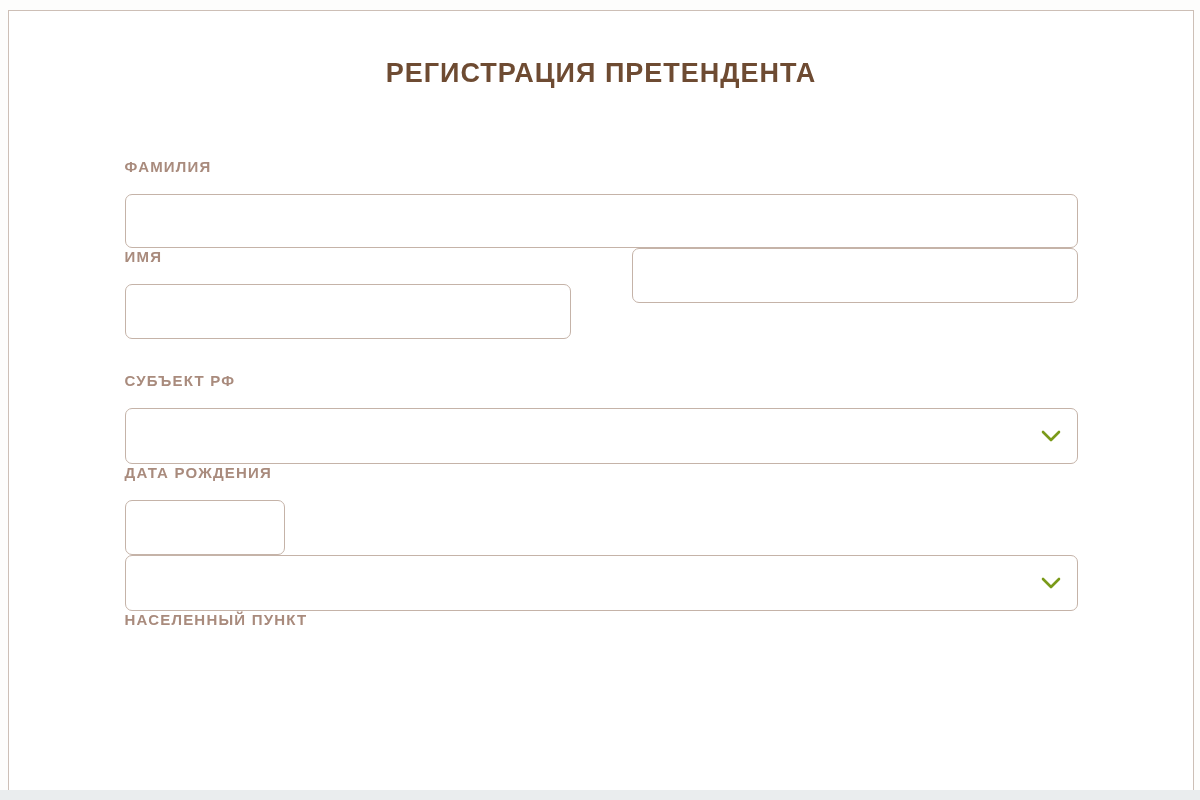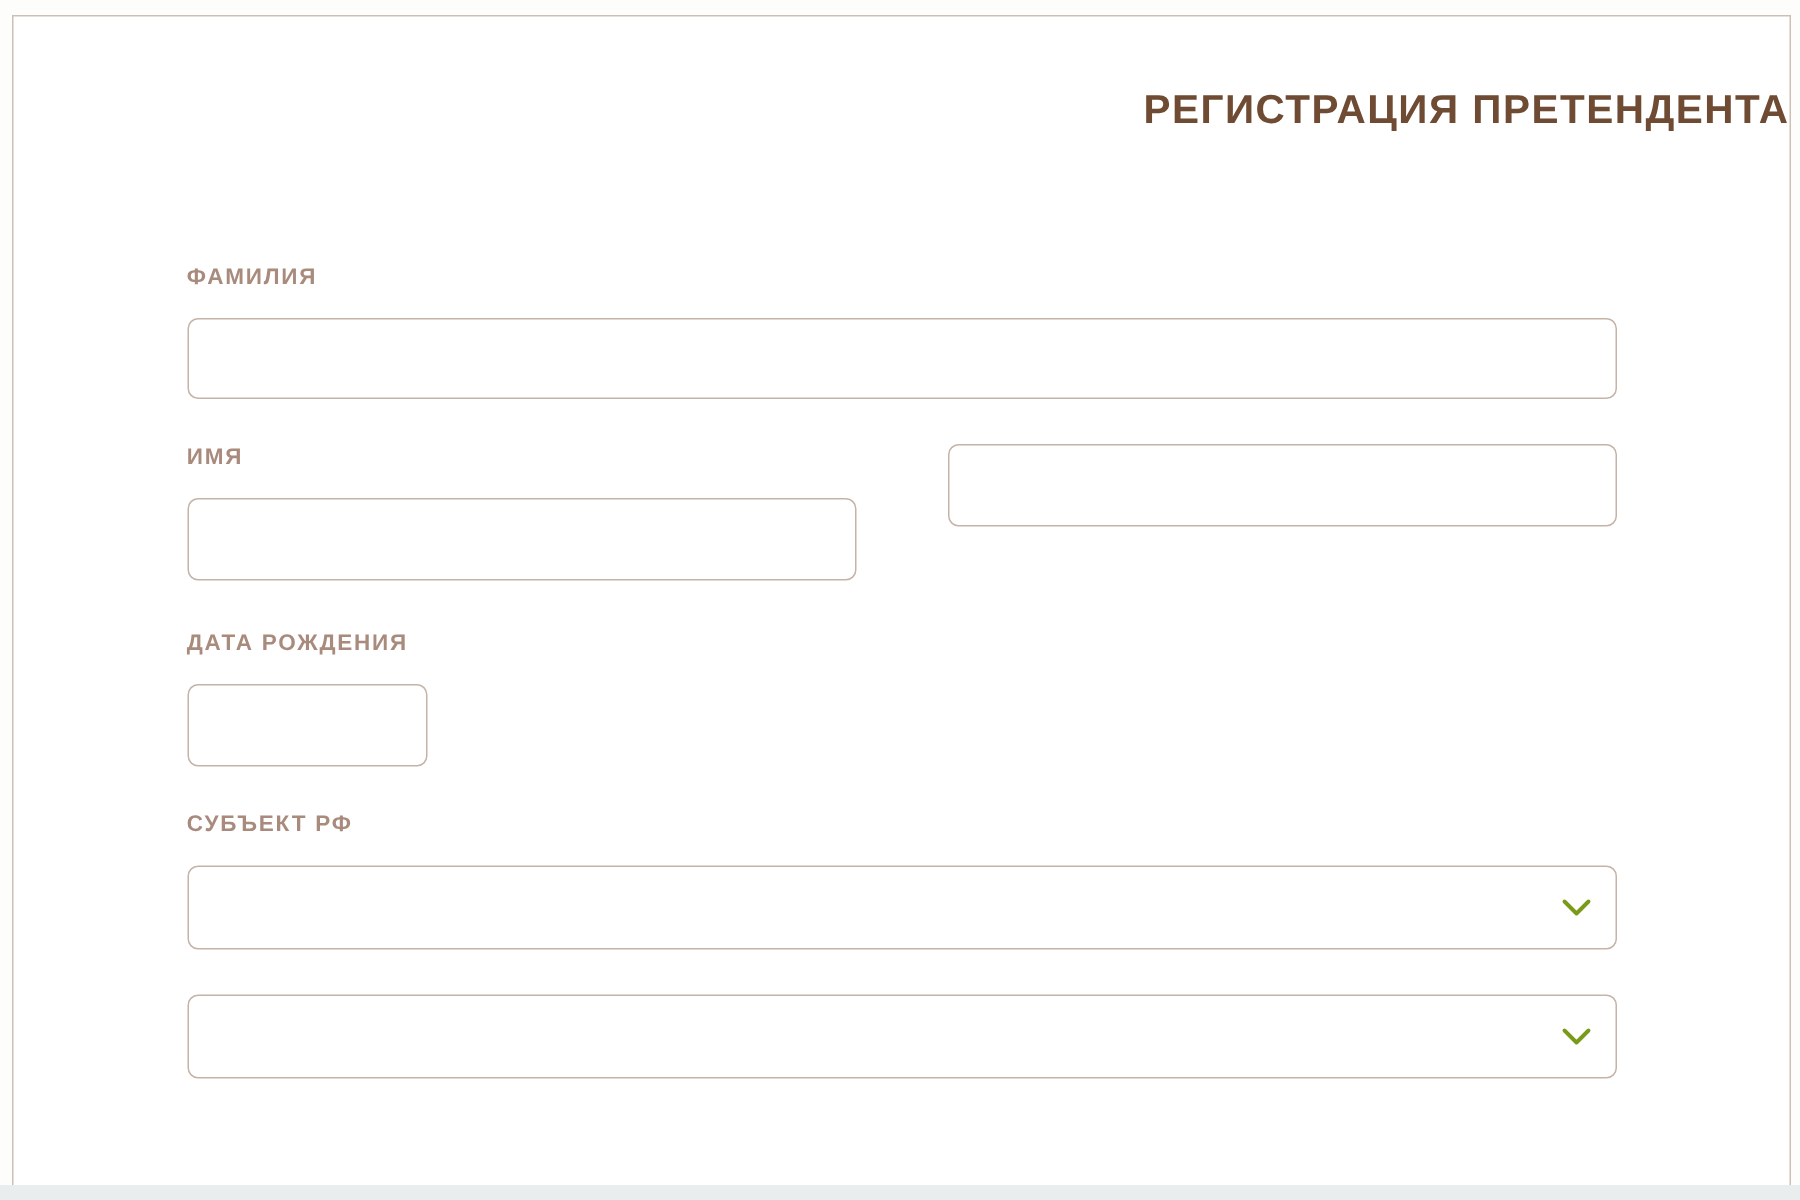--- a/index.html
+++ b/index.html
@@ -15,28 +15,28 @@
     width: 1186px; height: 800px;
     background: #ffffff;
     border: 1px solid var(--card-border, #cdbfb6);
   }
   .content {
     width: 953px;
     margin: 0 auto;
   }
   .page-title {
     padding-top: 47px;
-    margin-bottom: 87px;
-    text-align: right;
+    margin-bottom: 69px;
+    text-align: center;
     font-size: 27px;
     font-weight: 800;
     letter-spacing: 1px;
     color: var(--title-color, #6e4b32);
   }
-  .field-group { margin-bottom: 30px; }
+  .field-group { }
   .field-label {
     display: block;
     font-size: 15px;
     font-weight: 600;
     letter-spacing: 1.2px;
     color: var(--label-color, #a98b7d);
     margin-bottom: 19px;
     text-transform: uppercase;
   }
   .text-input {
@@ -101,38 +101,41 @@
       <div class="field-group">
         <label class="field-label">ИМЯ</label>
         <input class="text-input tall-input" type="text" style="">
       </div>
       <div class="field-group">
         <input class="text-input tall-input" type="text" style="">
       </div>
     </div>
 
     <div class="field-group">
-      <label class="field-label">ДАТА РОЖДЕНИЯ</label>
-      <input class="text-input small-input" type="text" style="">
-    </div>
-
-    <div class="field-group">
       <label class="field-label">СУБЪЕКТ РФ</label>
       <div class="select-box">
         <svg class="chevron" viewBox="0 0 20 12" fill="none">
           <path d="M2 2 L10 10 L18 2" stroke="#7a9a19" stroke-width="2.6" stroke-linecap="round" stroke-linejoin="round"></path>
         </svg>
       </div>
+    </div>
+
+    <div class="field-group">
+      <label class="field-label">ДАТА РОЖДЕНИЯ</label>
+      <input class="text-input small-input" type="text" style="">
     </div>
 
     <div class="field-group">
       <div class="select-box">
         <svg class="chevron" viewBox="0 0 20 12" fill="none">
           <path d="M2 2 L10 10 L18 2" stroke="#7a9a19" stroke-width="2.6" stroke-linecap="round" stroke-linejoin="round"></path>
         </svg>
       </div>
     </div>
 
+    <div class="field-group">
+      <label class="field-label">НАСЕЛЕННЫЙ ПУНКТ</label>
+    </div>
 
   </div>
 </div>
 
 <div class="bottom-strip"></div>
 
 </body></html>

